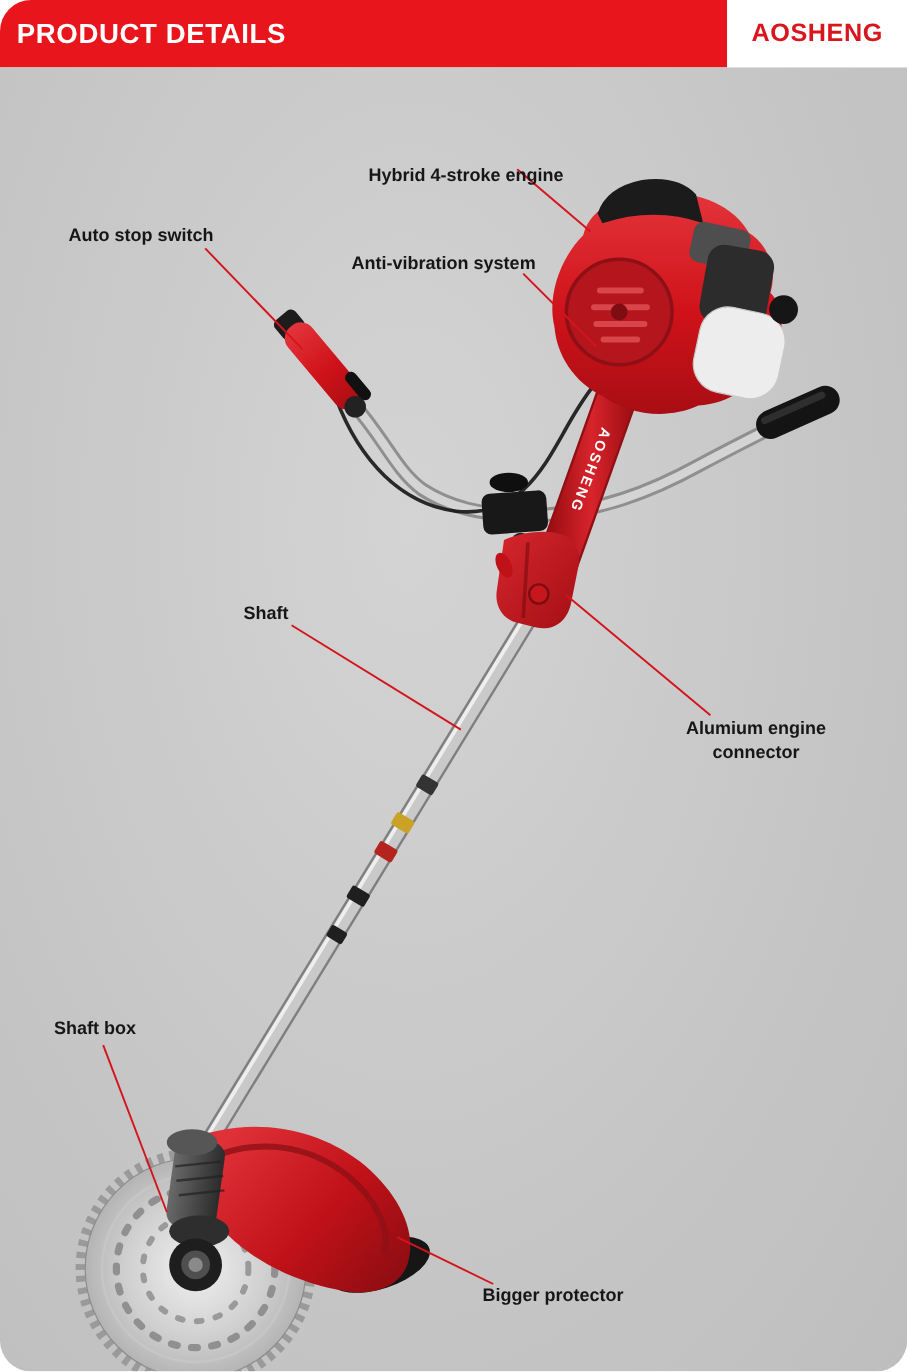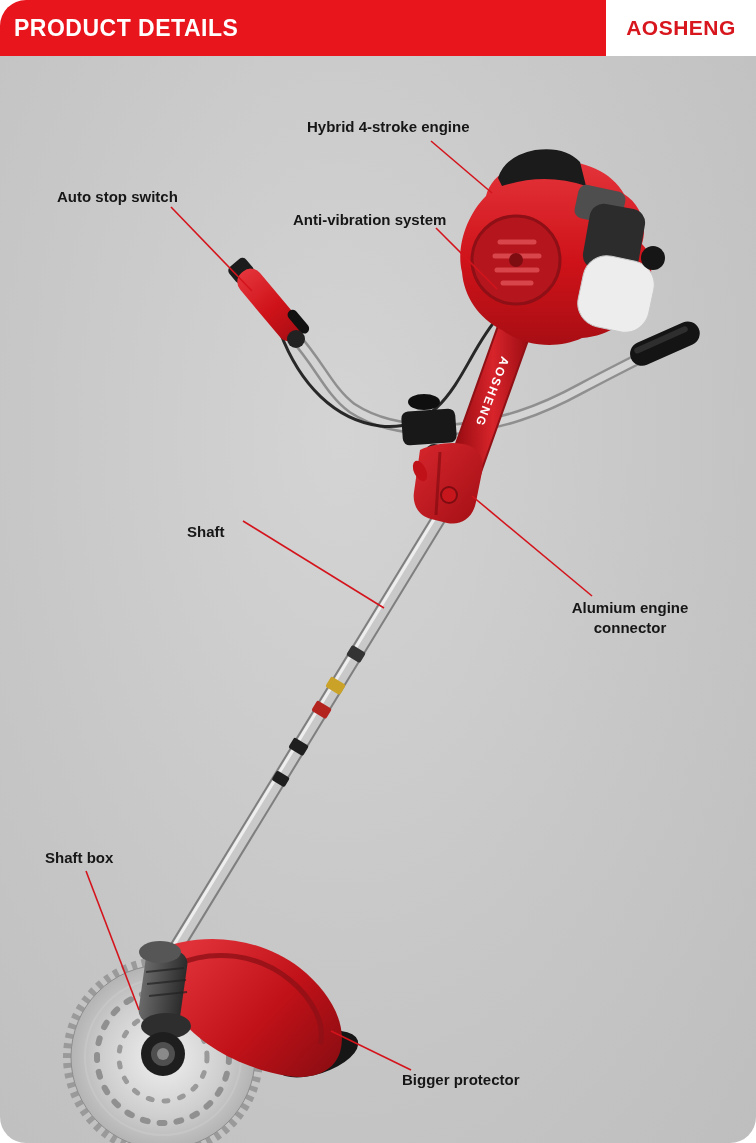--- a/index.html
+++ b/index.html
@@ -15,24 +15,24 @@
 
   
   .stage { position:absolute; top:56px; left:0; width:756px; height:1087px; z-index:0;
            background:radial-gradient(ellipse at 45% 35%, #d4d4d4 0%, #c7c7c7 55%, #bebebe 100%); }
 
   svg.art { position:absolute; top:0; left:0; z-index:1; }
 
   
   .callout { position:absolute; z-index:2; font-weight:700; font-size:15px; color:#161616; white-space:nowrap; }
   .callout.wrap { white-space:normal; text-align:center; line-height:1.35; }
-  .cl-engine     { left:307px; top:118px; }
+  .cl-engine     { left:307px; top:138px; }
   .cl-autostop   { left:57px;  top:188px; }
   .cl-antivib    { left:293px; top:211px; }
-  .cl-shaft      { left:187px; top:503px;margin-top:20px; }
+  .cl-shaft      { left:203px; top:503px; }
   .cl-connector  { left:560px; top:598px; width:140px; }
   .cl-gearbox    { left:45px;  top:849px; }
   .cl-protector  { left:402px; top:1071px; }
 </style>
 </head>
 <body>
 
 <div class="page">
 
   <div class="header">

